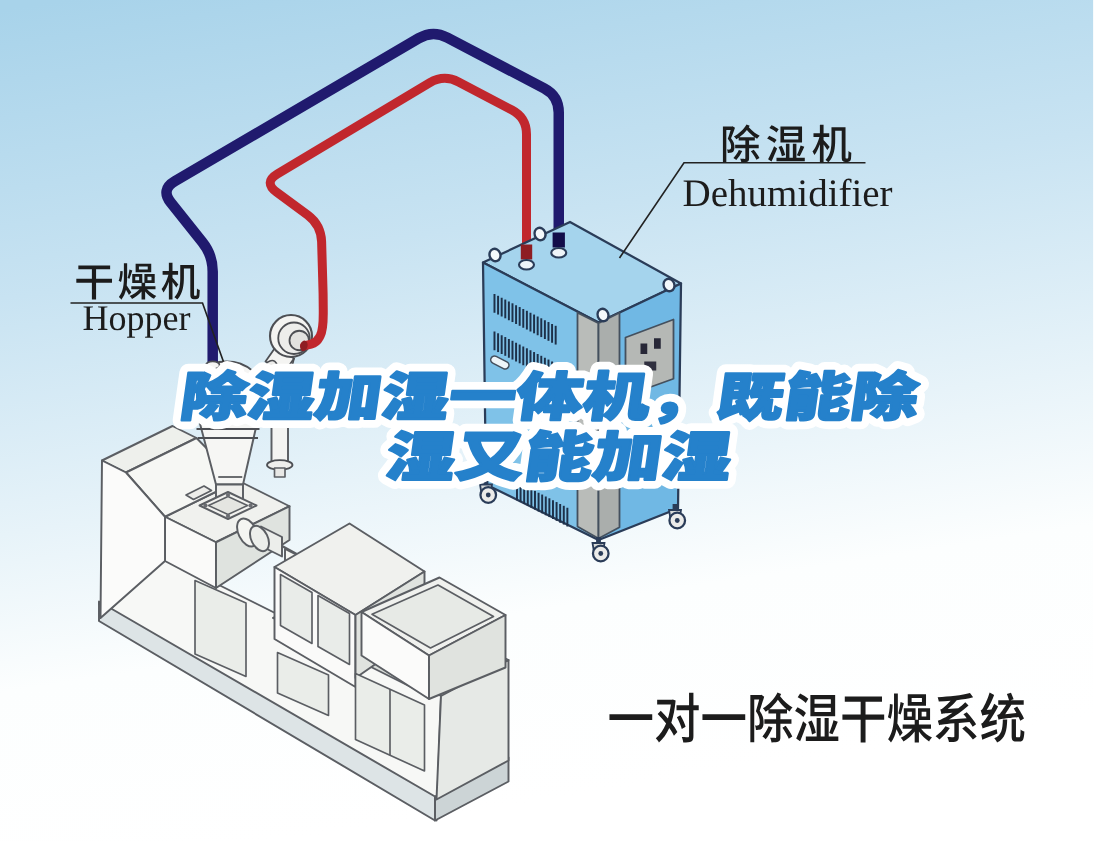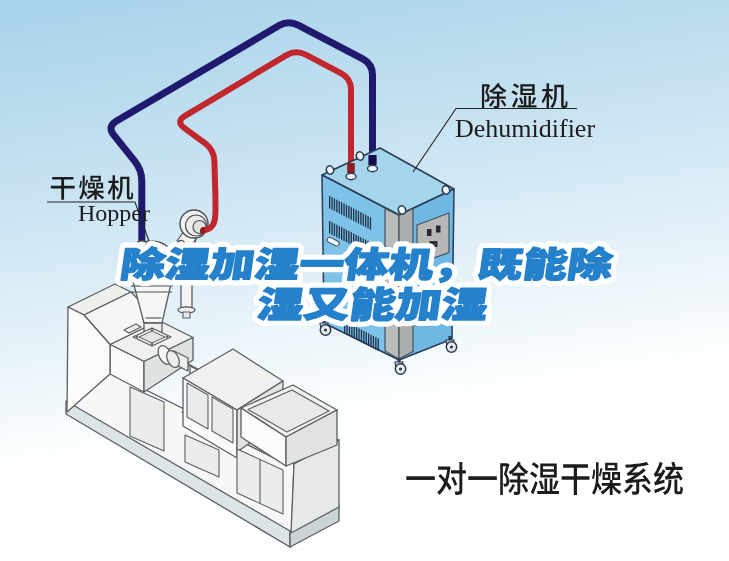--- a/index.html
+++ b/index.html
@@ -2,21 +2,21 @@
 <html><head>
 <meta charset="utf-8">
 <style>
   html,body { margin:0; padding:0; }
   .stage { position:relative; width:729px; height:561px; overflow:hidden;
            font-family:"Liberation Serif", serif; background:#fff; }
   .stage svg { position:absolute; left:0; top:0; }
   .t { position:absolute; white-space:nowrap; color:#1c1c1c; line-height:1; }
   .latin { font-family:"Liberation Serif", serif; }
   .ghost { color:transparent; pointer-events:none; }
-  .en-hopper { left:55px; top:201px; font-size:24px;margin-left:23px; }
+  .en-hopper { left:55px; top:201px; font-size:24px; }
   .en-dehum { left:455px; top:100px; font-size:26px;margin-top:16px; }
   .en-caption { left:410px; top:490px; font-size:25.5px; word-spacing:3px; }
   .zh-hopper { left:49px; top:160px; font-size:27px; }
   .zh-dehum { left:480px; top:81px; font-size:24px; }
   .zh-caption { left:405px; top:472px; font-size:33px; }
   .zh-line1 { left:119px; top:226px; font-size:42px; }
   .zh-line2 { left:256px; top:285px; font-size:42px;margin-top:23px; }
 </style>
 </head>
 <body>

